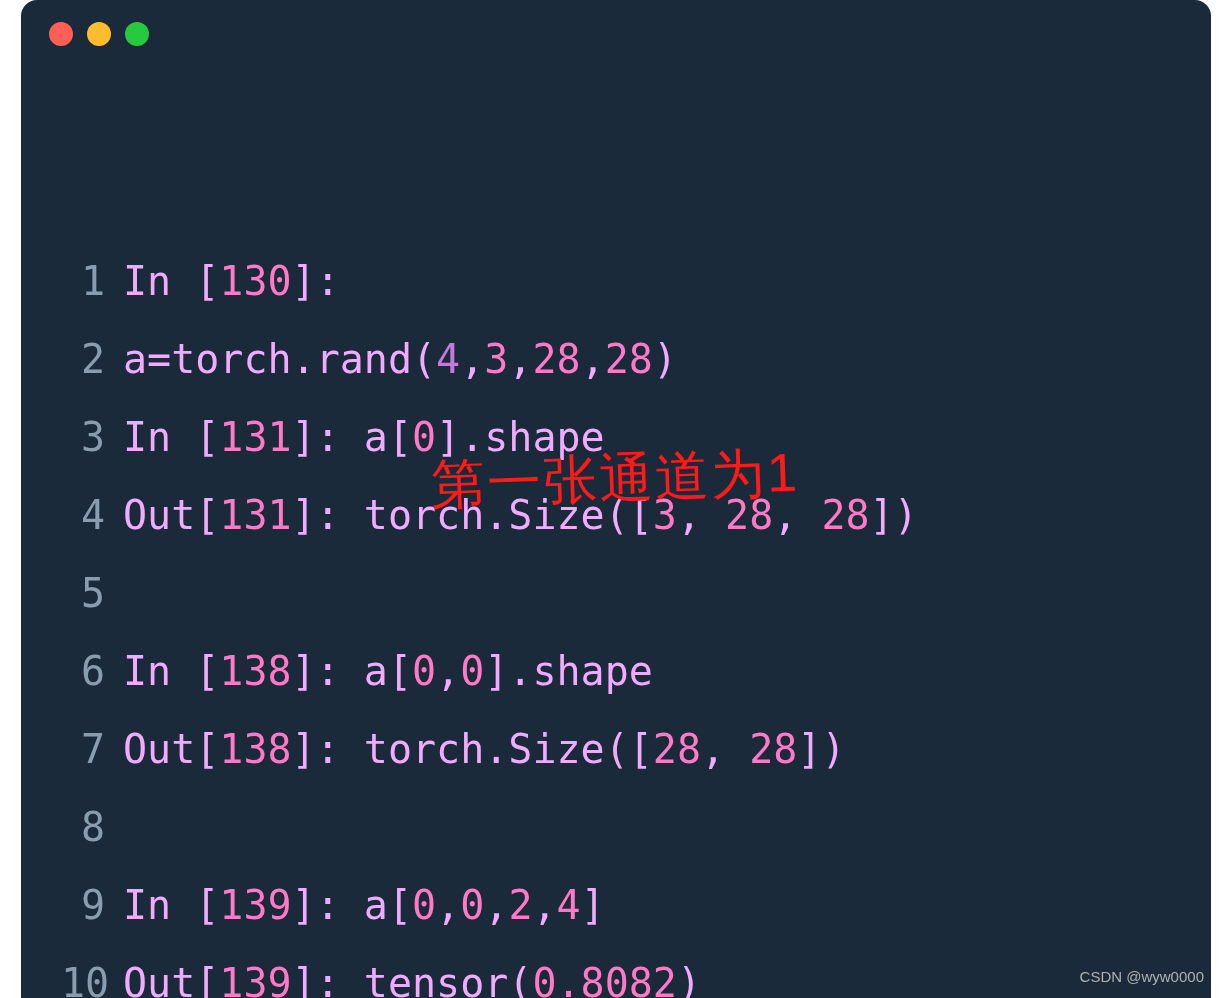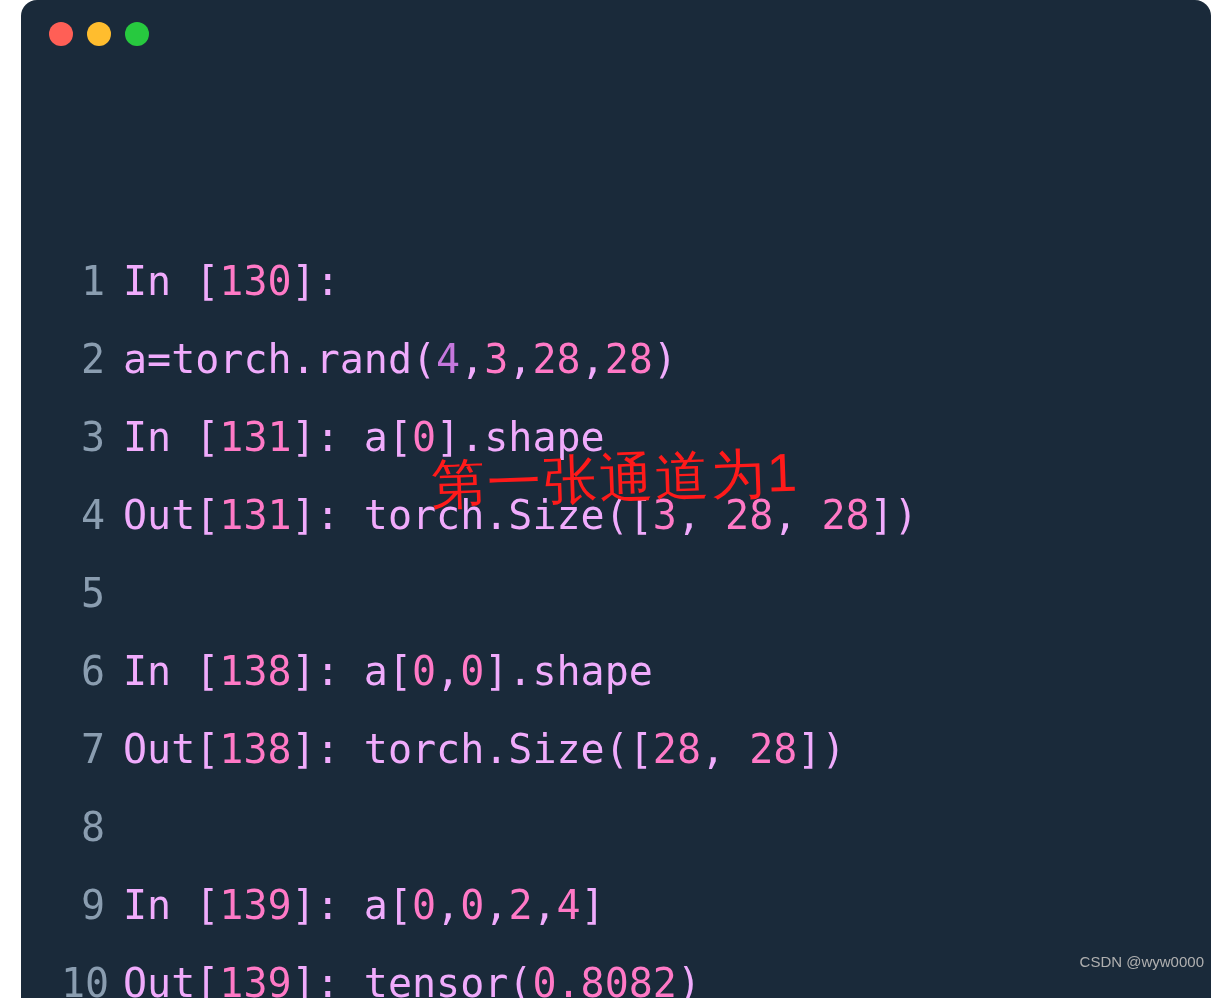--- a/index.html
+++ b/index.html
@@ -70,21 +70,21 @@
       font-size: 54px;
       font-weight: 400;
       top: 370px;
       left: 410px;
       transform: rotate(-2deg);
       letter-spacing: 2px;
       pointer-events: none;
     }
     .watermark {
       position: absolute;
-      bottom: 28px;
+      bottom: 13px;
       right: 28px;
       color: #b0b0b0;
       font-size: 15px;
       font-family: Arial, sans-serif;
     }
   </style>
 </head>
 <body>
 
 <div class="terminal-window">

